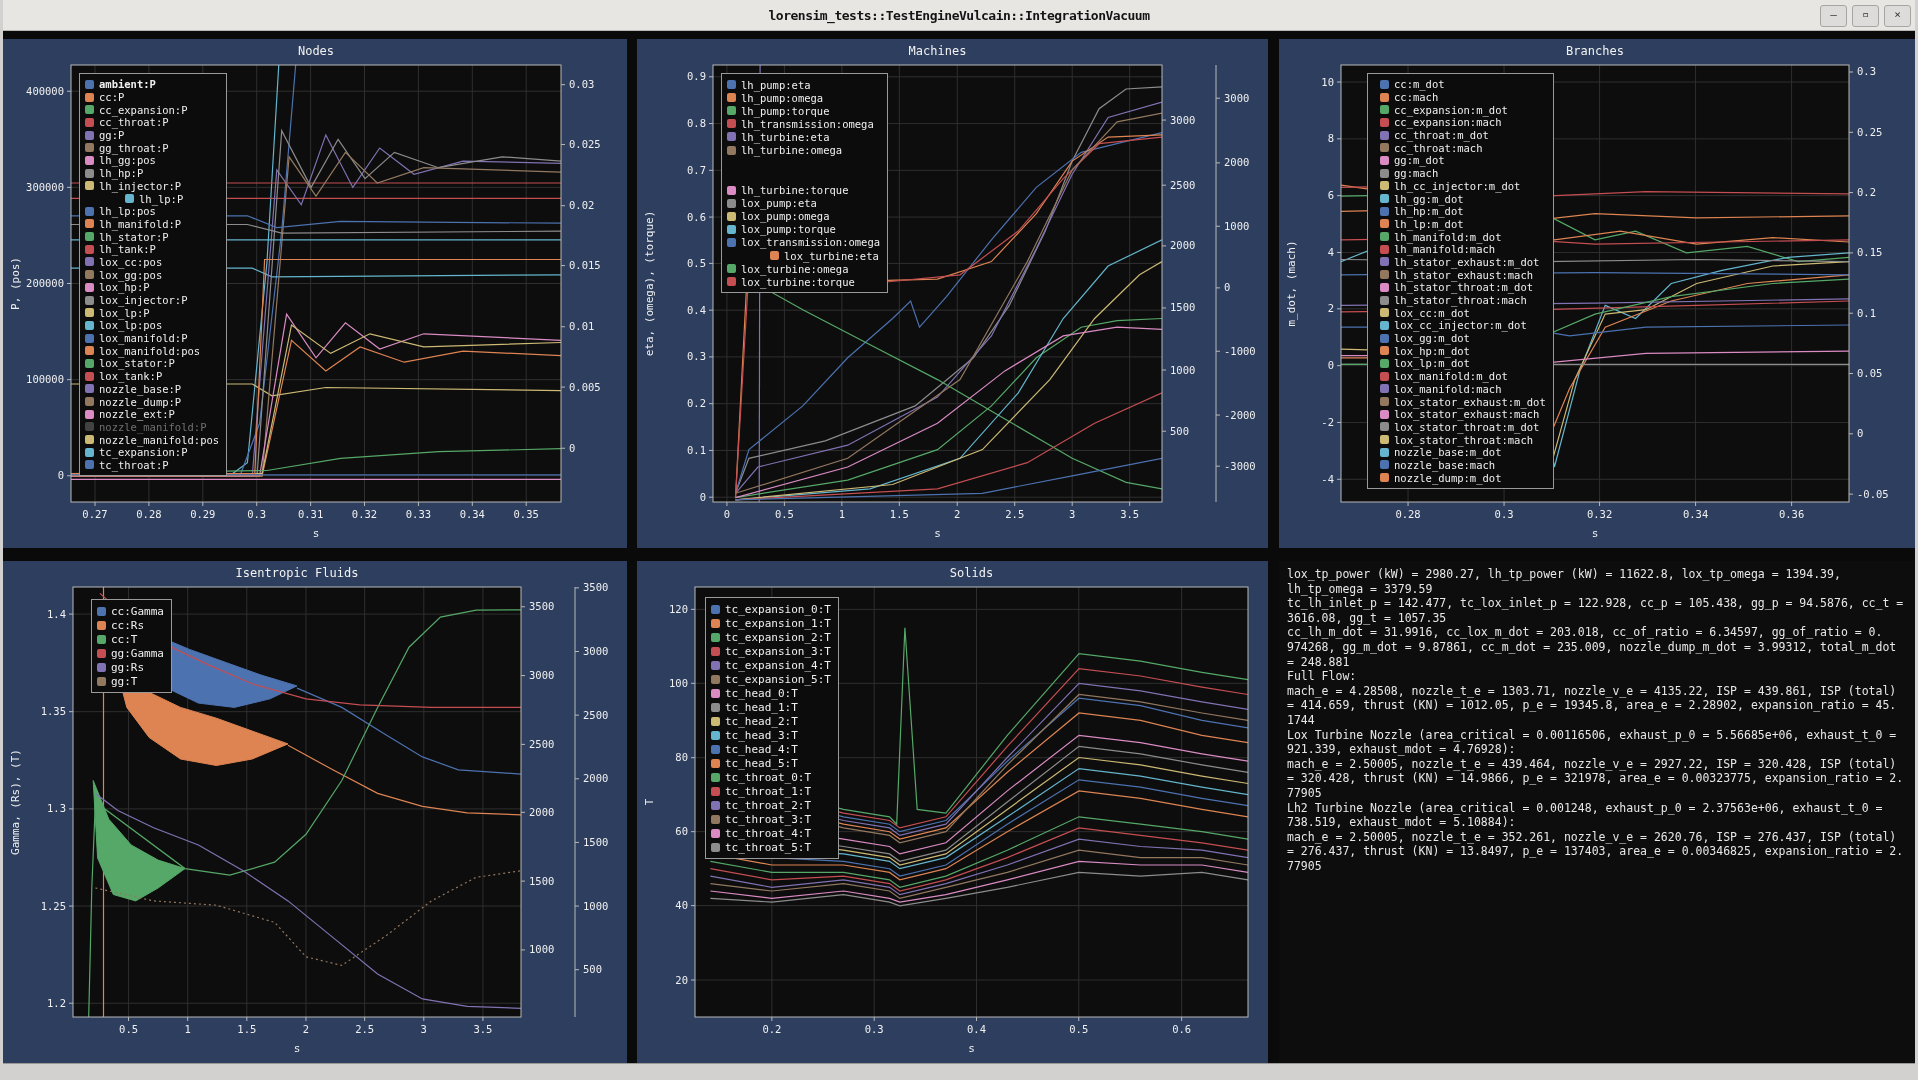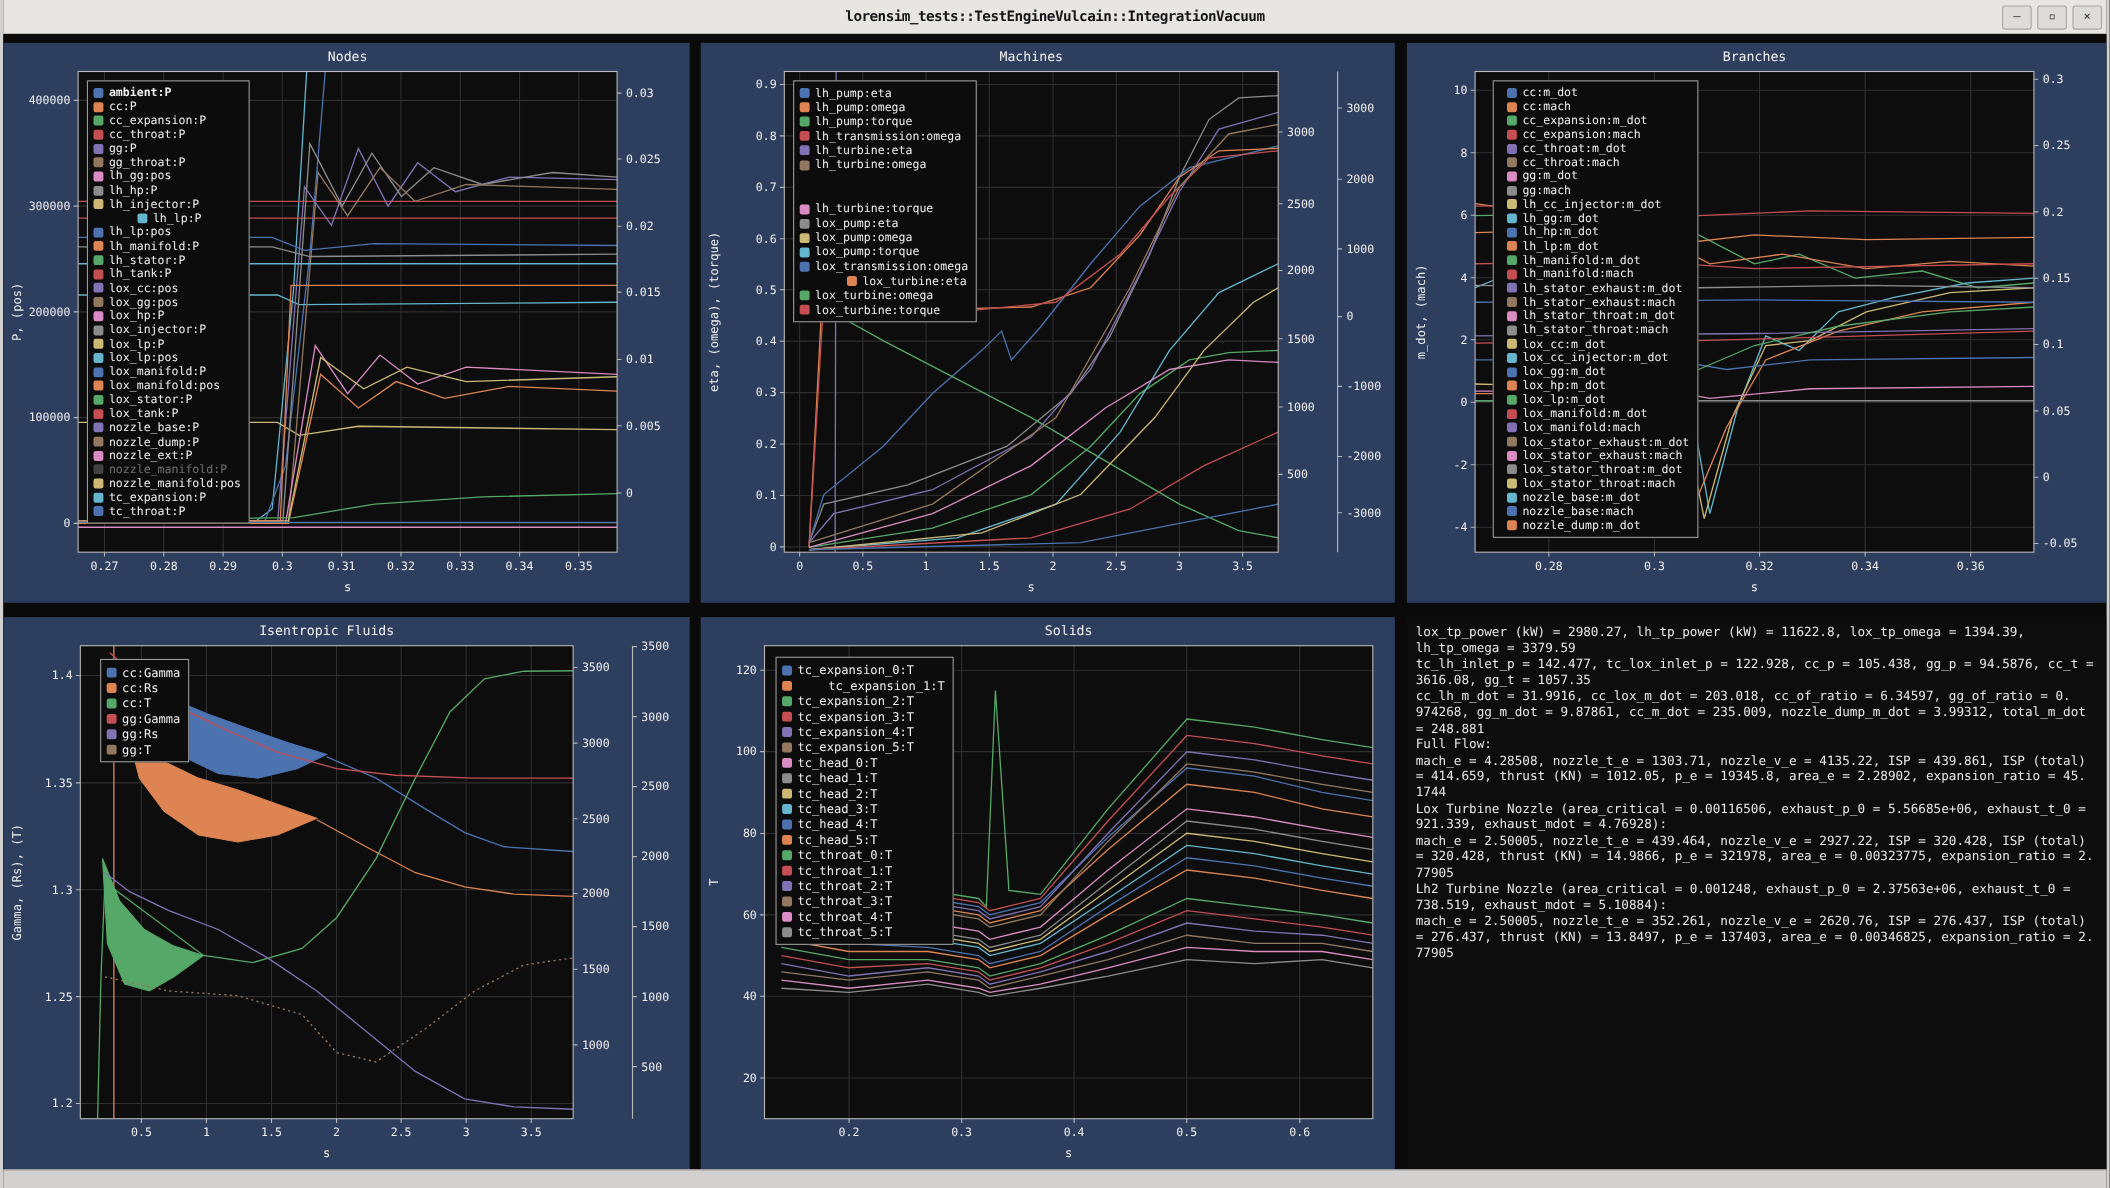--- a/index.html
+++ b/index.html
@@ -498,21 +498,21 @@
           <line x1="570" y1="153.60400000000004" x2="574" y2="153.60400000000004" stroke="#b9b9b9"></line>
           <text x="578" y="157.10400000000004" fill="#f0f0f0" font-size="10.5" text-anchor="start" font-family="DejaVu Sans Mono, monospace">0.2</text>
           <line x1="570" y1="93.298" x2="574" y2="93.298" stroke="#b9b9b9"></line>
           <text x="578" y="96.798" fill="#f0f0f0" font-size="10.5" text-anchor="start" font-family="DejaVu Sans Mono, monospace">0.25</text>
           <line x1="570" y1="32.99200000000002" x2="574" y2="32.99200000000002" stroke="#b9b9b9"></line>
           <text x="578" y="36.49200000000002" fill="#f0f0f0" font-size="10.5" text-anchor="start" font-family="DejaVu Sans Mono, monospace">0.3</text>
           <text x="316" y="16" fill="#f2f2f2" font-size="12" text-anchor="middle" font-family="DejaVu Sans Mono, monospace">Branches</text>
           <text x="316" y="498" fill="#f0f0f0" font-size="11" text-anchor="middle" font-family="DejaVu Sans Mono, monospace">s</text>
           <text x="16" y="244.5" fill="#f0f0f0" font-size="11" text-anchor="middle" font-family="DejaVu Sans Mono, monospace" transform="rotate(-90 16 244.5)">m_dot, (mach)</text>
         </svg>
-        <div class="legend" style="left: 78px; top: 34px; max-height: 427px; overflow: hidden; font-size: 10.5px; padding-left: 12px;">
+        <div class="legend" style="left: 88px; top: 34px; max-height: 427px; overflow: hidden; font-size: 10.5px; padding-left: 12px;">
           <div class="li" style="height: 12.7px;">
             <span class="sw" style="background: rgb(76, 114, 176);"></span>
             <span>cc:m_dot</span>
           </div>
           <div class="li" style="height: 12.7px;">
             <span class="sw" style="background: rgb(221, 132, 82);"></span>
             <span>cc:mach</span>
           </div>
           <div class="li" style="height: 12.7px;">
             <span class="sw" style="background: rgb(85, 168, 104);"></span>
@@ -815,21 +815,21 @@
           <text x="51" y="51.860000000000014" fill="#f0f0f0" font-size="10.5" text-anchor="end" font-family="DejaVu Sans Mono, monospace">120</text>
           <text x="334.5" y="16" fill="#f2f2f2" font-size="12" text-anchor="middle" font-family="DejaVu Sans Mono, monospace">Solids</text>
           <text x="334.5" y="491" fill="#f0f0f0" font-size="11" text-anchor="middle" font-family="DejaVu Sans Mono, monospace">s</text>
           <text x="16" y="241" fill="#f0f0f0" font-size="11" text-anchor="middle" font-family="DejaVu Sans Mono, monospace" transform="rotate(-90 16 241)">T</text>
         </svg>
         <div class="legend" style="left: 68px; top: 36px; max-height: 418px; overflow: hidden; font-size: 11px;">
           <div class="li" style="height: 14px;">
             <span class="sw" style="background: rgb(76, 114, 176);"></span>
             <span>tc_expansion_0:T</span>
           </div>
-          <div class="li" style="height: 14px; gap: 28px;">
+          <div class="li" style="height: 14px;">
             <span class="sw" style="background: rgb(221, 132, 82);"></span>
             <span>tc_expansion_1:T</span>
           </div>
           <div class="li" style="height: 14px;">
             <span class="sw" style="background: rgb(85, 168, 104);"></span>
             <span>tc_expansion_2:T</span>
           </div>
           <div class="li" style="height: 14px;">
             <span class="sw" style="background: rgb(196, 78, 82);"></span>
             <span>tc_expansion_3:T</span>

